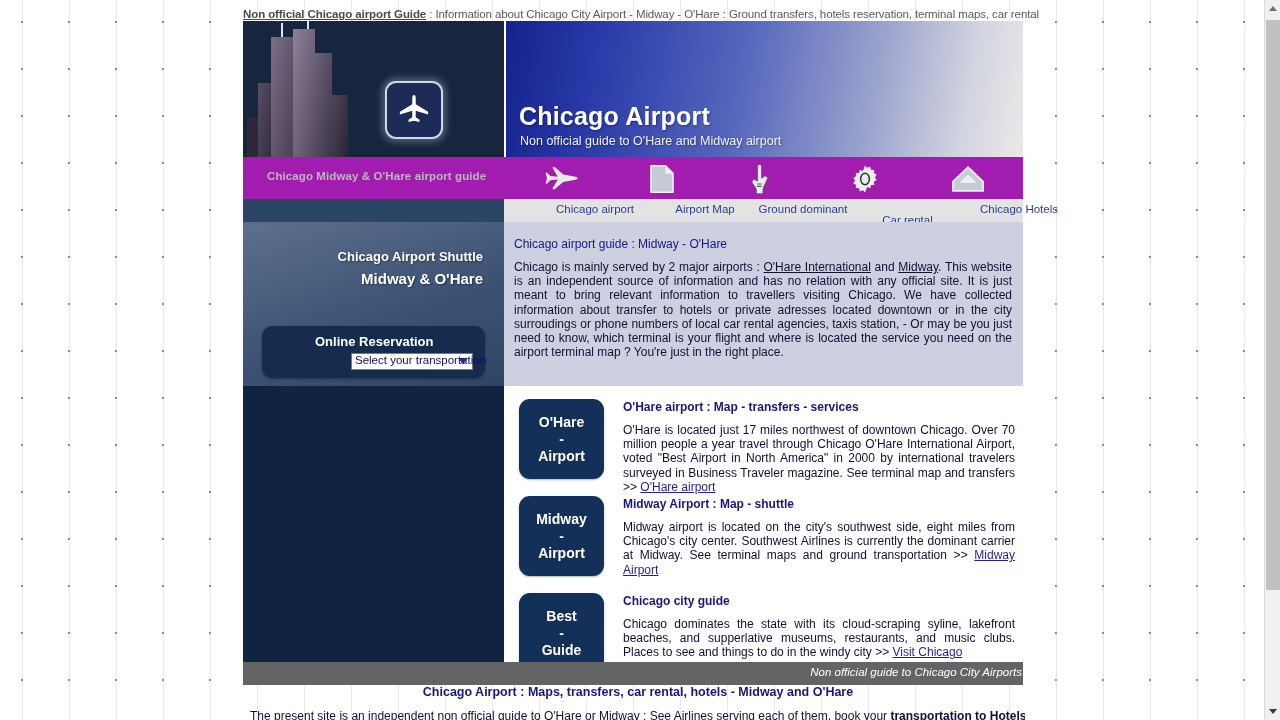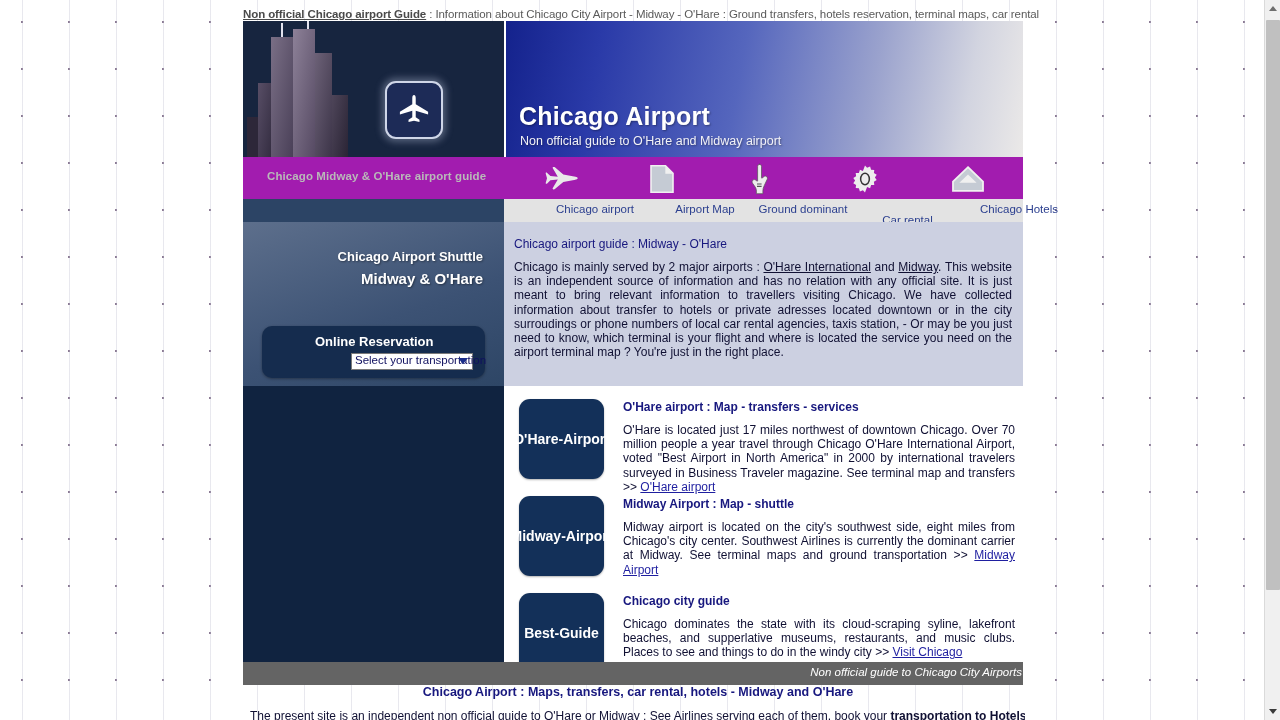--- a/index.html
+++ b/index.html
@@ -267,21 +267,21 @@
   .section { position: absolute; left: 0; width: 519px; }
   .s0 { top: 177px; } .s1 { top: 274px; } .s2 { top: 371px; }
 
   .sec-badge {
     position: absolute; left: 15px; top: 0;
     width: 85px; height: 80px;
     background: #133059;
     border-radius: 11px;
     color: #ffffff;
     font-size: 14px; font-weight: bold;
-    display: flex; flex-direction: row;
+    display: flex; flex-direction: column;
     align-items: center; justify-content: center;
     line-height: 17px;
     box-shadow: 0 1px 2px rgba(0,0,0,0.3);
   }
   .sec-title {
     position: absolute; left: 119px; top: 1px;
     font-size: 12px; font-weight: bold; color: #17177e;
     white-space: nowrap;
   }
   .sec-body {

